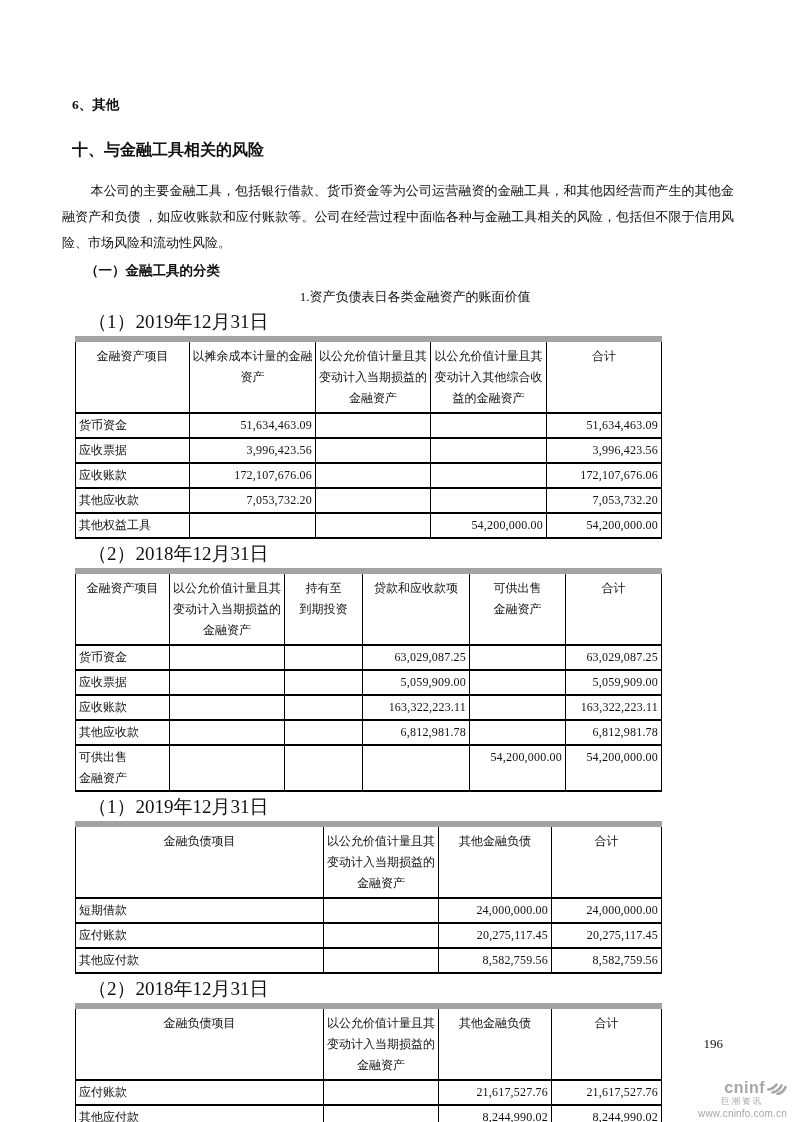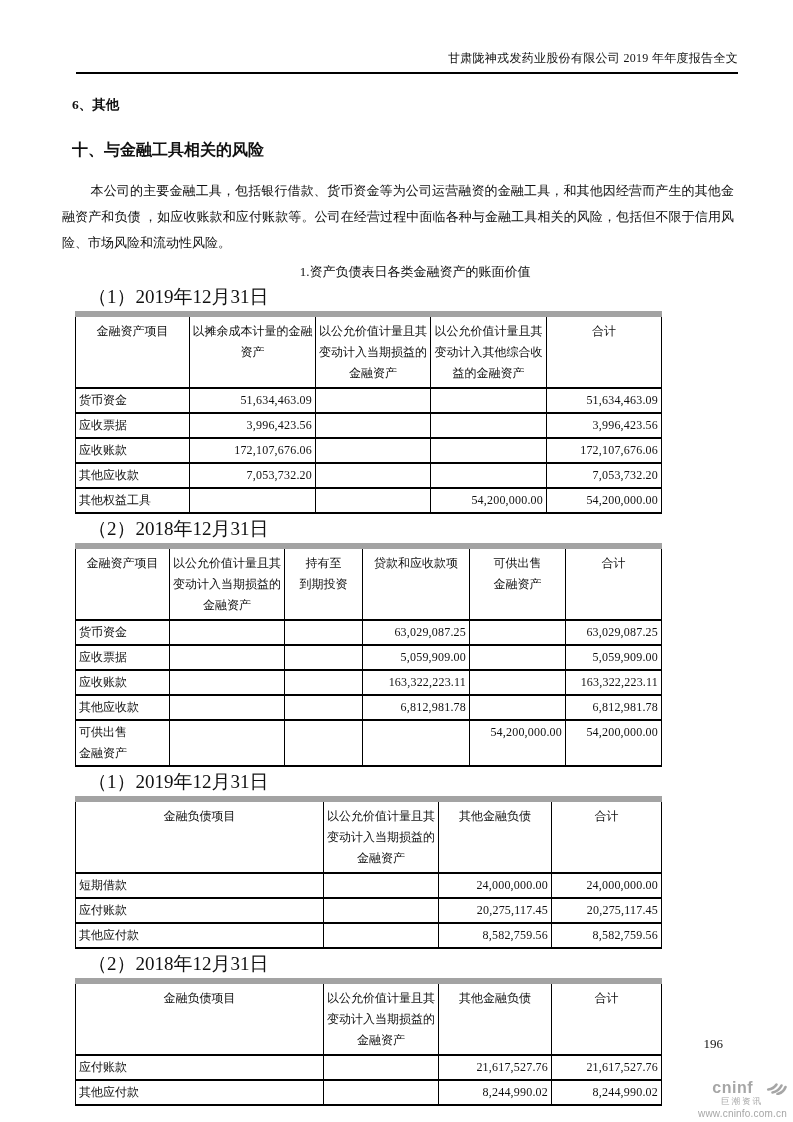--- a/index.html
+++ b/index.html
@@ -83,43 +83,41 @@
   }
   .cninfo {
     position: absolute;
     top: 1076px;
     right: 6px;
     text-align: right;
     color: #a6a6a6;
     font-family: "Liberation Sans", "DejaVu Sans", sans-serif;
     line-height: 1;
   }
-  .cninfo .row1 { display: flex; align-items: flex-end; justify-content: flex-end; gap: 13px; }
+  .cninfo .row1 { display: flex; align-items: flex-end; justify-content: flex-end; gap: 1px; }
   .cninfo .brand { font-size: 16px; font-weight: bold; letter-spacing: 0.5px; }
   .cninfo .sub { font-size: 8.5px; margin: 1px 24px 0 0; letter-spacing: 2px; }
   .cninfo .url { font-size: 10px; margin-top: 3px; letter-spacing: 0.2px; }
   .swirl { display: inline-block; margin-bottom: -2px; }
 </style>
 </head>
 <body>
 
 <div class="page">
 
-  <div class="doc-header">
-    <span>甘肃陇神戎发药业股份有限公司 2019 年年度报告全文</span>
-  </div>
 
   <div class="content">
 
     <div class="h-sec6">6、其他</div>
 
     <div class="h-sec10">十、与金融工具相关的风险</div>
 
     <p class="intro">本公司的主要金融工具，包括银行借款、货币资金等为公司运营融资的金融工具，和其他因经营而产生的其他金融资产和负债 ，如应收账款和应付账款等。公司在经营过程中面临各种与金融工具相关的风险，包括但不限于信用风险、市场风险和流动性风险。</p>
 
+    <div class="sub-bold">（一）金融工具的分类</div>
     <div class="sub-item">1.资产负债表日各类金融资产的账面价值</div>
     <div class="sub-date">（1）2019年12月31日</div>
 
     <table class="fin t1">
       <colgroup>
         <col style="width:114px">
           <col style="width:126px">
           <col style="width:115px">
           <col style="width:116px">
           <col style="width:115px">

